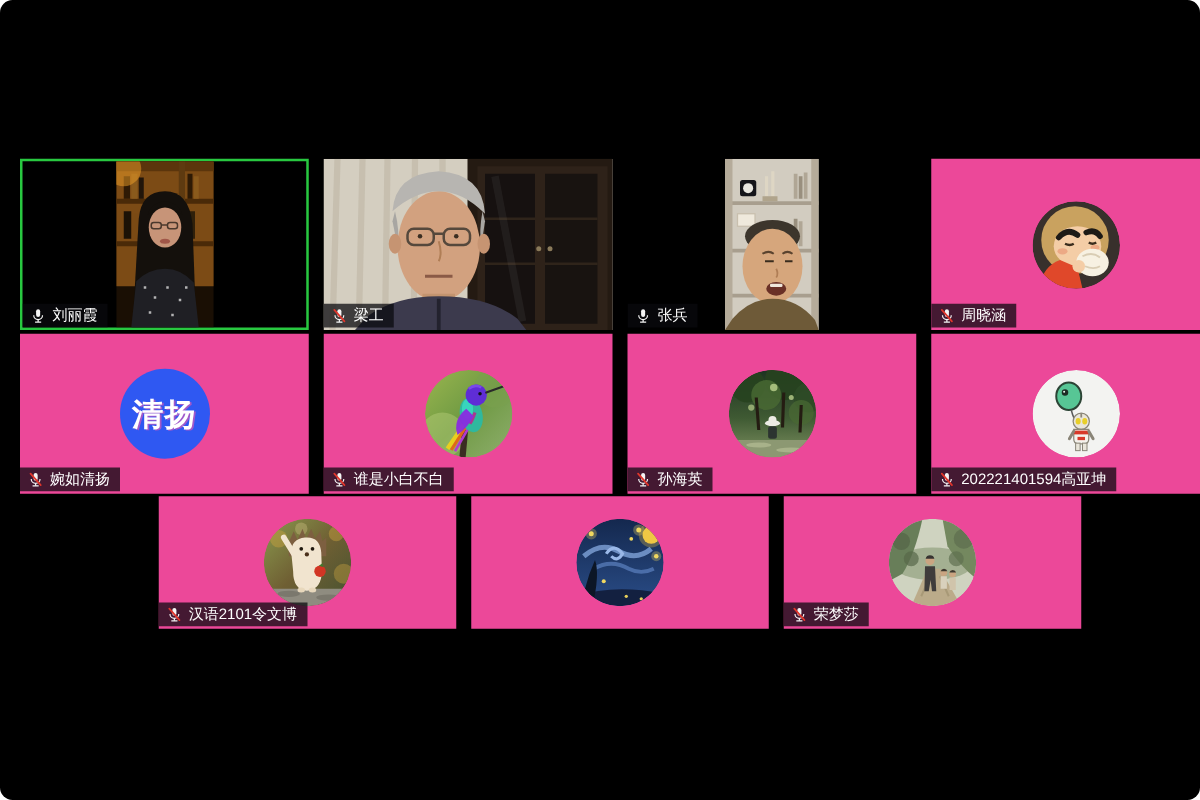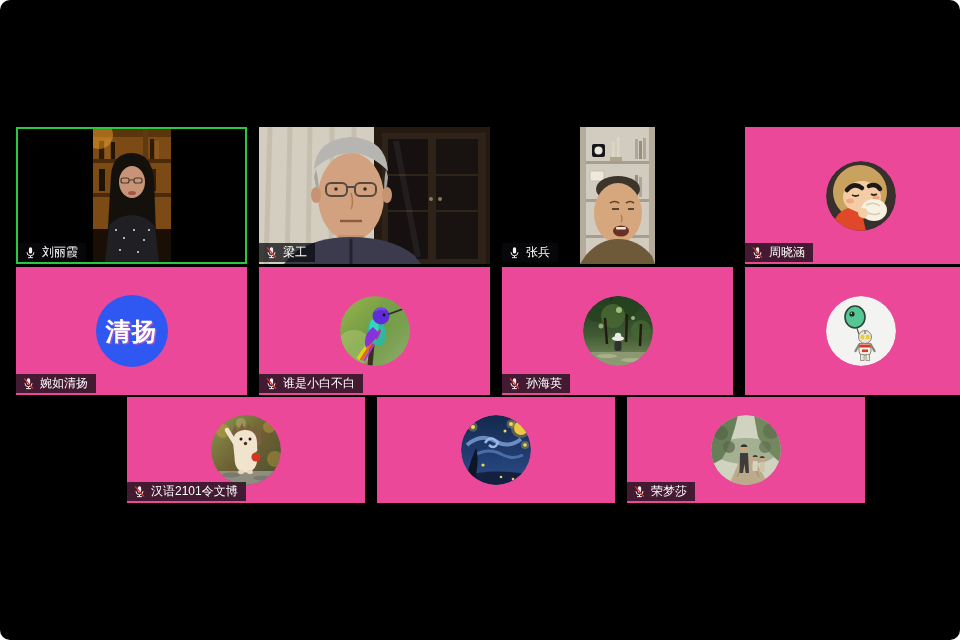--- a/index.html
+++ b/index.html
@@ -353,20 +353,32 @@
               <path d="M33 47.5 h12 v7.5 q0 4 -3.5 4 h-5 q-3.5 0 -3.5 -4 Z" fill="#f4f2ec" stroke="#8a8578" stroke-width="1"></path>
               <rect x="33" y="48.5" width="12" height="3" fill="#d8392a"></rect>
               <rect x="36" y="53.5" width="6" height="2.6" fill="#d8392a"></rect>
               <rect x="34.5" y="58.5" width="3.6" height="6" fill="#e9e5da" stroke="#8a8578" stroke-width="0.8"></rect>
               <rect x="40" y="58.5" width="3.6" height="6" fill="#e9e5da" stroke="#8a8578" stroke-width="0.8"></rect>
               <line x1="33" y1="49" x2="29.5" y2="55" stroke="#8a8578" stroke-width="2.4" stroke-linecap="round"></line>
               <line x1="45" y1="49" x2="48.5" y2="55" stroke="#8a8578" stroke-width="2.4" stroke-linecap="round"></line>
             </g>
           </svg>
         </div>
+        <div class="label">
+          <span class="micwrap">
+            <svg width="13" height="13" viewBox="0 0 24 24">
+              <rect x="9" y="2.5" width="6" height="11.5" rx="3" fill="#f4f4f4"></rect>
+              <path d="M5.5 11.5a6.5 6.5 0 0 0 13 0" fill="none" stroke="#f4f4f4" stroke-width="1.8"></path>
+              <line x1="12" y1="18" x2="12" y2="21.5" stroke="#f4f4f4" stroke-width="1.8"></line>
+              <line x1="7.5" y1="21.5" x2="16.5" y2="21.5" stroke="#f4f4f4" stroke-width="1.8"></line>
+              <line x1="4.5" y1="3.5" x2="19.5" y2="20.5" stroke="#e0352b" stroke-width="2.6" stroke-linecap="round"></line>
+            </svg>
+          </span>
+          <span>202221401594高亚坤</span>
+        </div>
       </div>
     </div>
   <div class="row r3">
       <div class="tile">
         <div class="avatar">
           <svg width="70" height="70" viewBox="0 0 70 70">
             <defs>
               <clipPath id="cpE">
                 <circle cx="35" cy="35" r="35"></circle>
               </clipPath>

